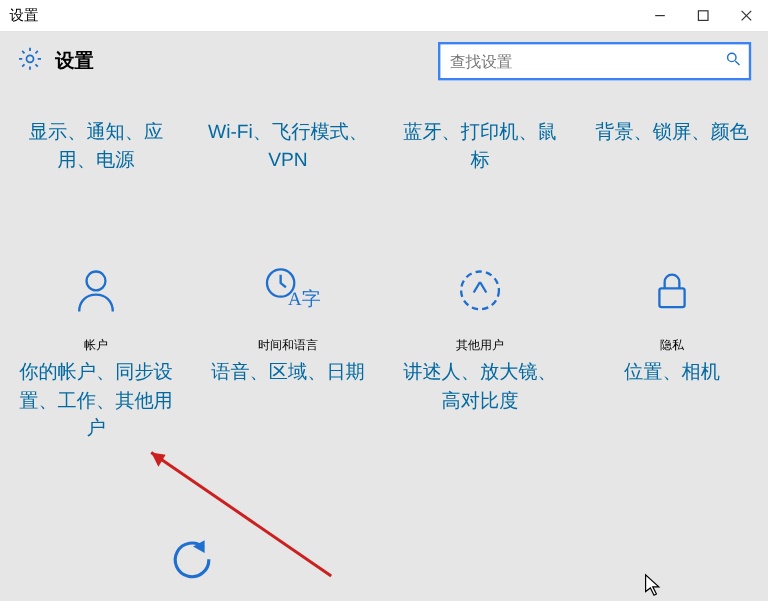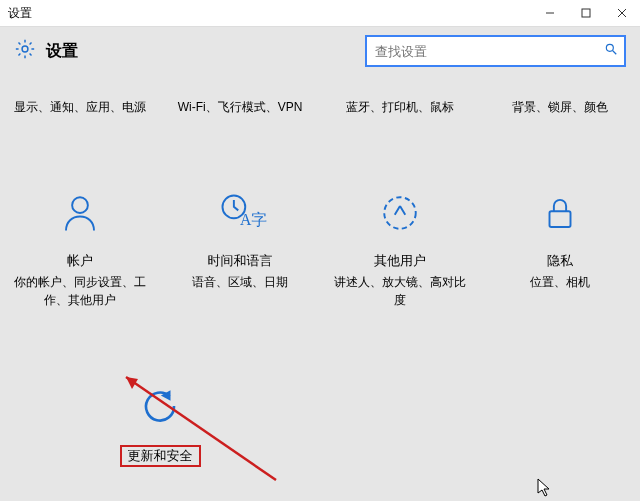--- a/index.html
+++ b/index.html
@@ -9,22 +9,22 @@
   .winbtn{width:36px;height:26px;display:flex;align-items:center;justify-content:center;font-size:11px;color:#333}
   .winbtn svg{stroke:#333}
   .header{display:flex;align-items:center;justify-content:space-between;padding:8px 14px 16px 14px;background:#e6e6e6}
   .header-left{display:flex;align-items:center;gap:10px}
   .brand{font-size:16px;font-weight:600;color:#000}
   .search{width:245px;height:28px;border:2px solid #3b82f6;background:#fff;display:flex;align-items:center;padding:0 6px}
   .search input{border:0;outline:0;flex:1;font-size:13px;color:#555;background:transparent}
   .grid{display:grid;grid-template-columns:repeat(4,1fr);column-gap:0;row-gap:0;padding:0 0 0 0}
   .tile{display:flex;flex-direction:column;align-items:center;text-align:center;color:#666;font-size:12px;padding:10px 6px 8px 6px}
   .tile .icon{width:42px;height:42px;margin-bottom:18px}
-  .tile .t-title{font-size:13px;color:#000;margin-bottom:4px}
-  .tile .t-sub{font-size:12px;color:#000000;line-height:1.45;padding:0 6px}
+  .tile .t-title{font-size:10px;color:#000;margin-bottom:4px}
+  .tile .t-sub{font-size:16px;color:#0369a1;line-height:1.45;padding:0 6px}
   .row-icons{padding-top:58px}
   .row3{margin-top:58px;display:grid;grid-template-columns:repeat(2,1fr)}
   .highlight{border:2px solid #cc1f1f;padding:0 6px;display:inline-block}
   svg{overflow:visible}
   .arrow{position:absolute;left:126px;top:377px;pointer-events:none}
   .cursor{position:absolute;left:537px;top:478px;pointer-events:none}
   .toprow{height:16px}
 </style>
 </head>
 <body>

